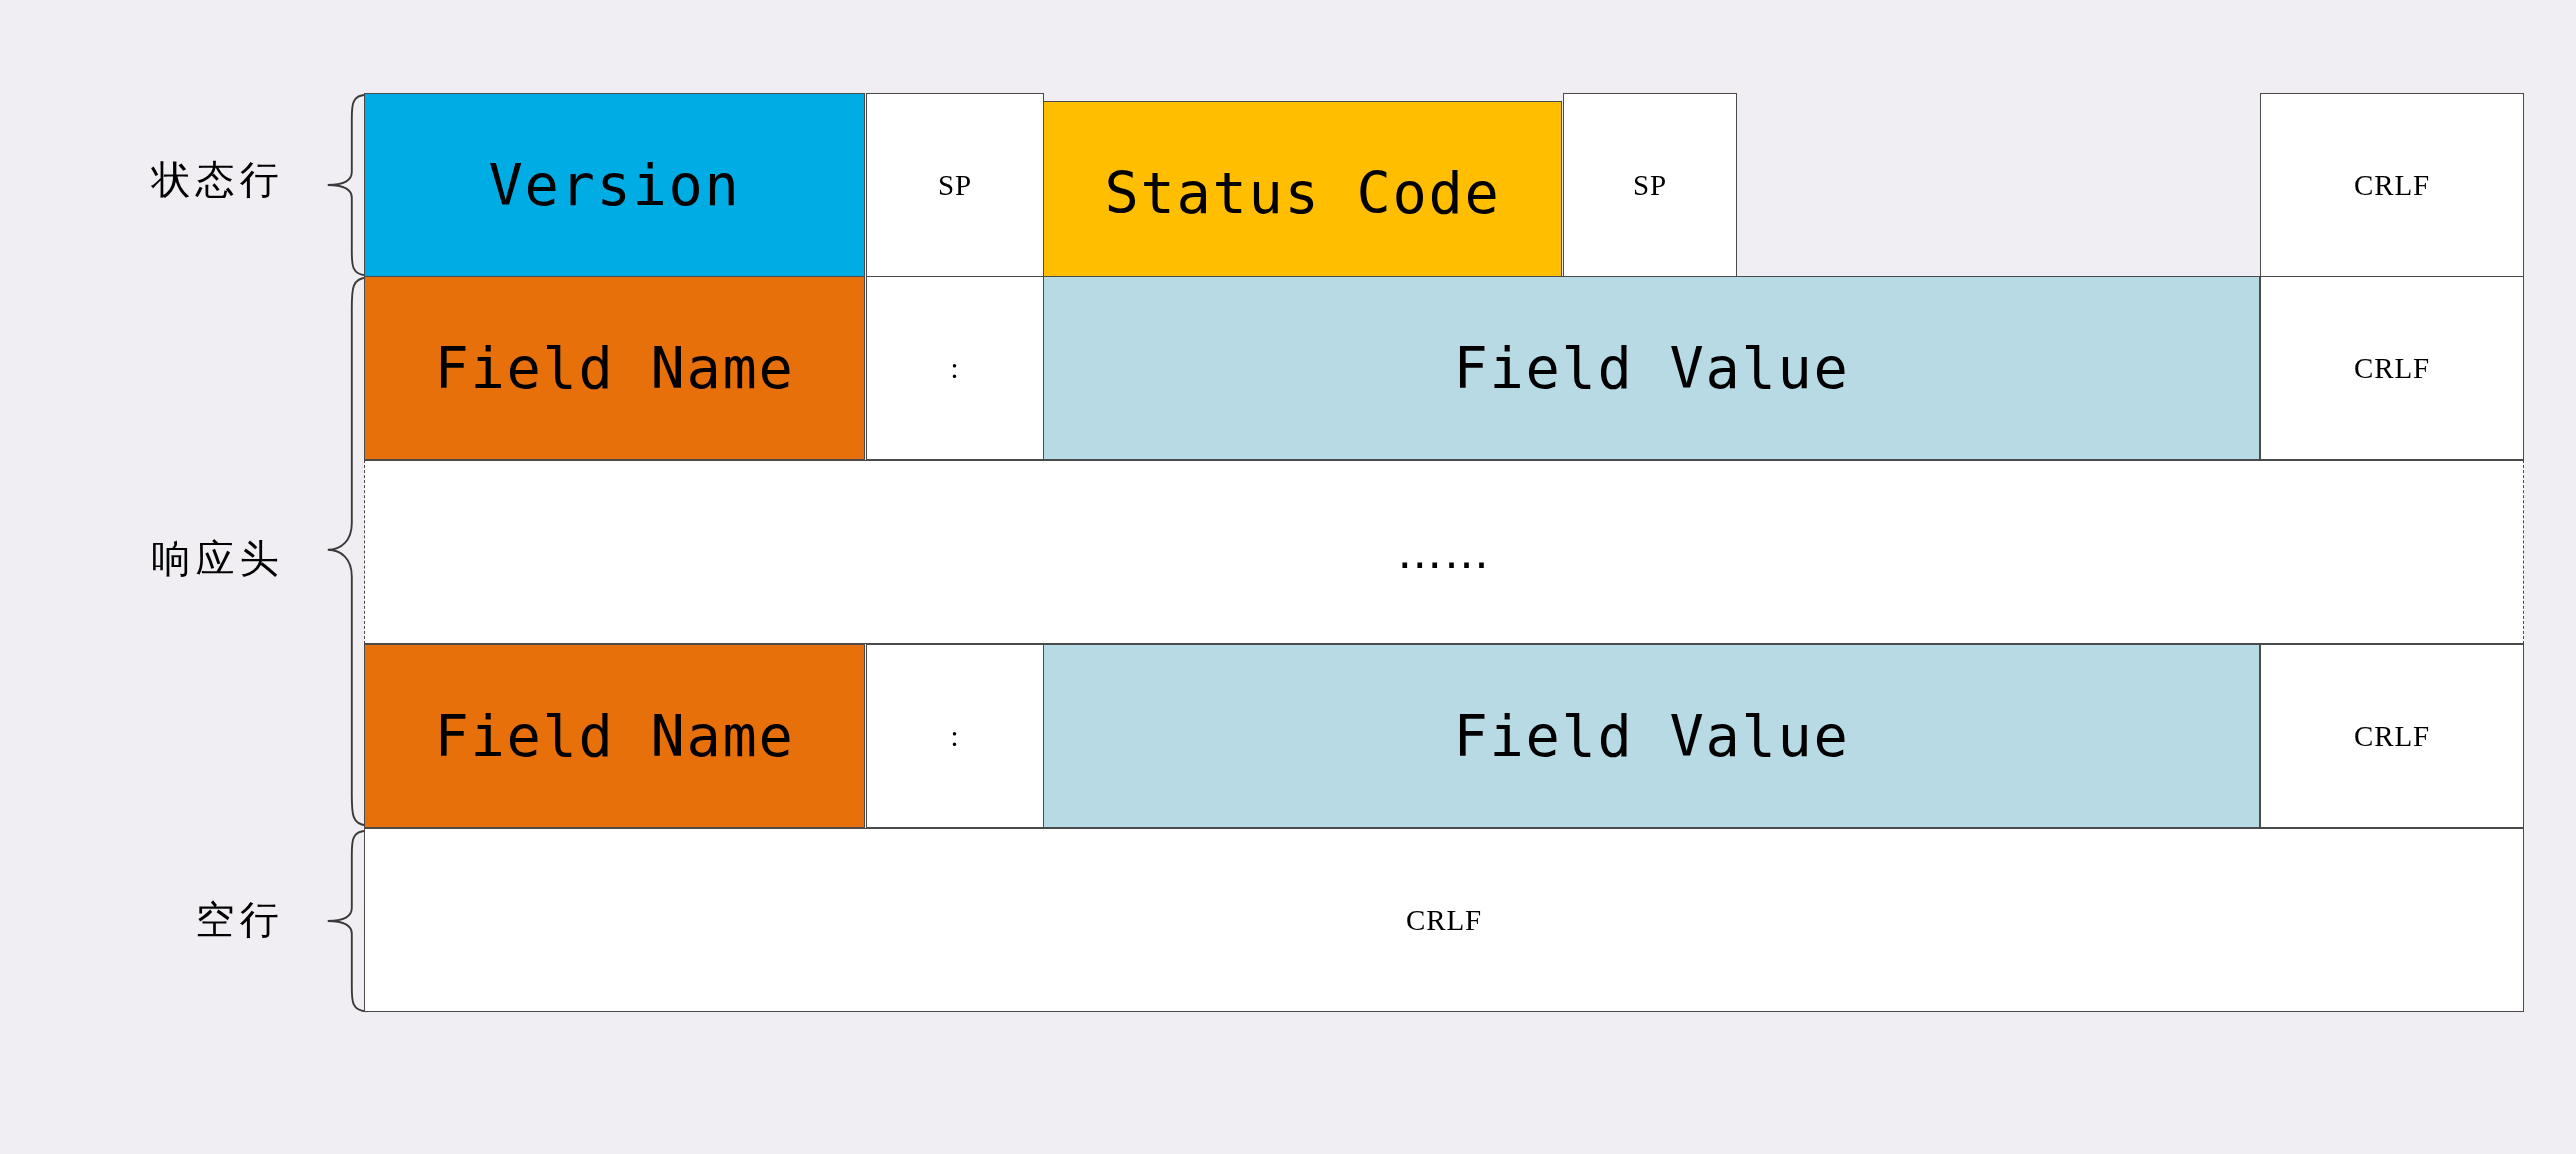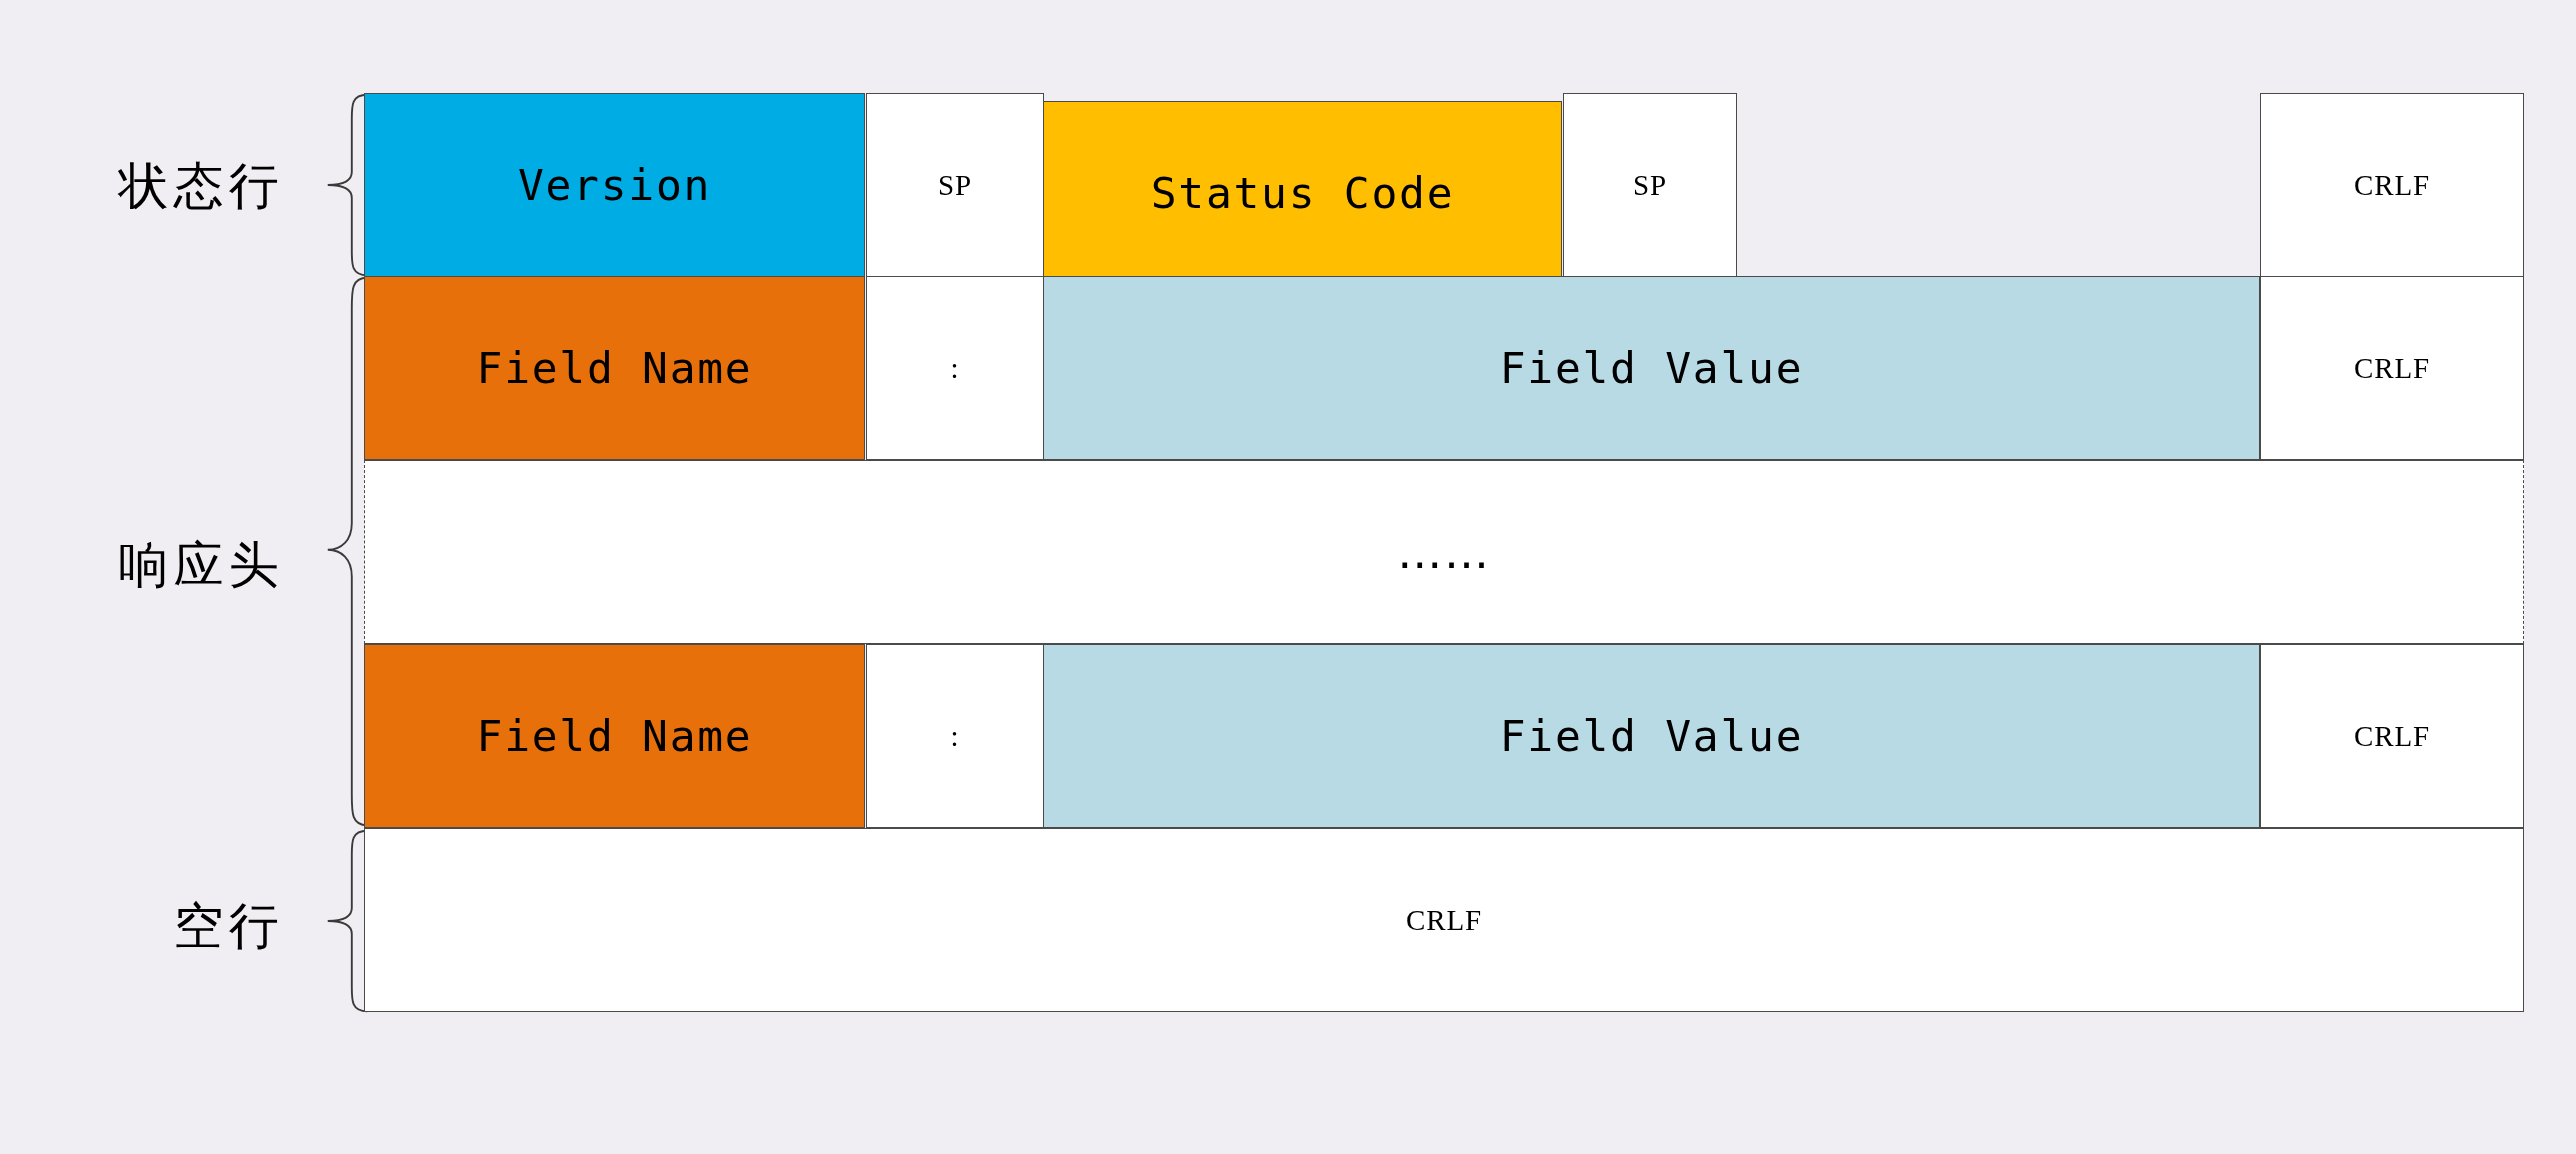--- a/index.html
+++ b/index.html
@@ -17,21 +17,21 @@
   .stage {
     position: relative;
     width: 2576px;
     height: 1154px;
   }
 
   
   .side-label {
     position: absolute;
     font-family: "DejaVu Sans", sans-serif;
-    font-size: 50px;
+    font-size: 39px;
     color: #000;
     letter-spacing: 5.2px;
     white-space: nowrap;
     text-align: right;
   }
 
   
   .brace {
     position: absolute;
     overflow: visible;
@@ -49,21 +49,21 @@
     border: 1.7px solid #4a4a4a;
     background: #ffffff;
     display: flex;
     align-items: center;
     justify-content: center;
     color: #000;
     overflow: hidden;
   }
   .mono {
     font-family: "DejaVu Sans Mono", monospace;
-    font-size: 43px;
+    font-size: 57px;
     letter-spacing: 1.7px;
   }
   .serif {
     font-family: "Liberation Serif", serif;
     font-size: 29px;
     letter-spacing: 0.9px;
   }
   .dashed {
     border: 1.7px dashed #4a4a4a;
     border-top: 1.7px solid #4a4a4a;

